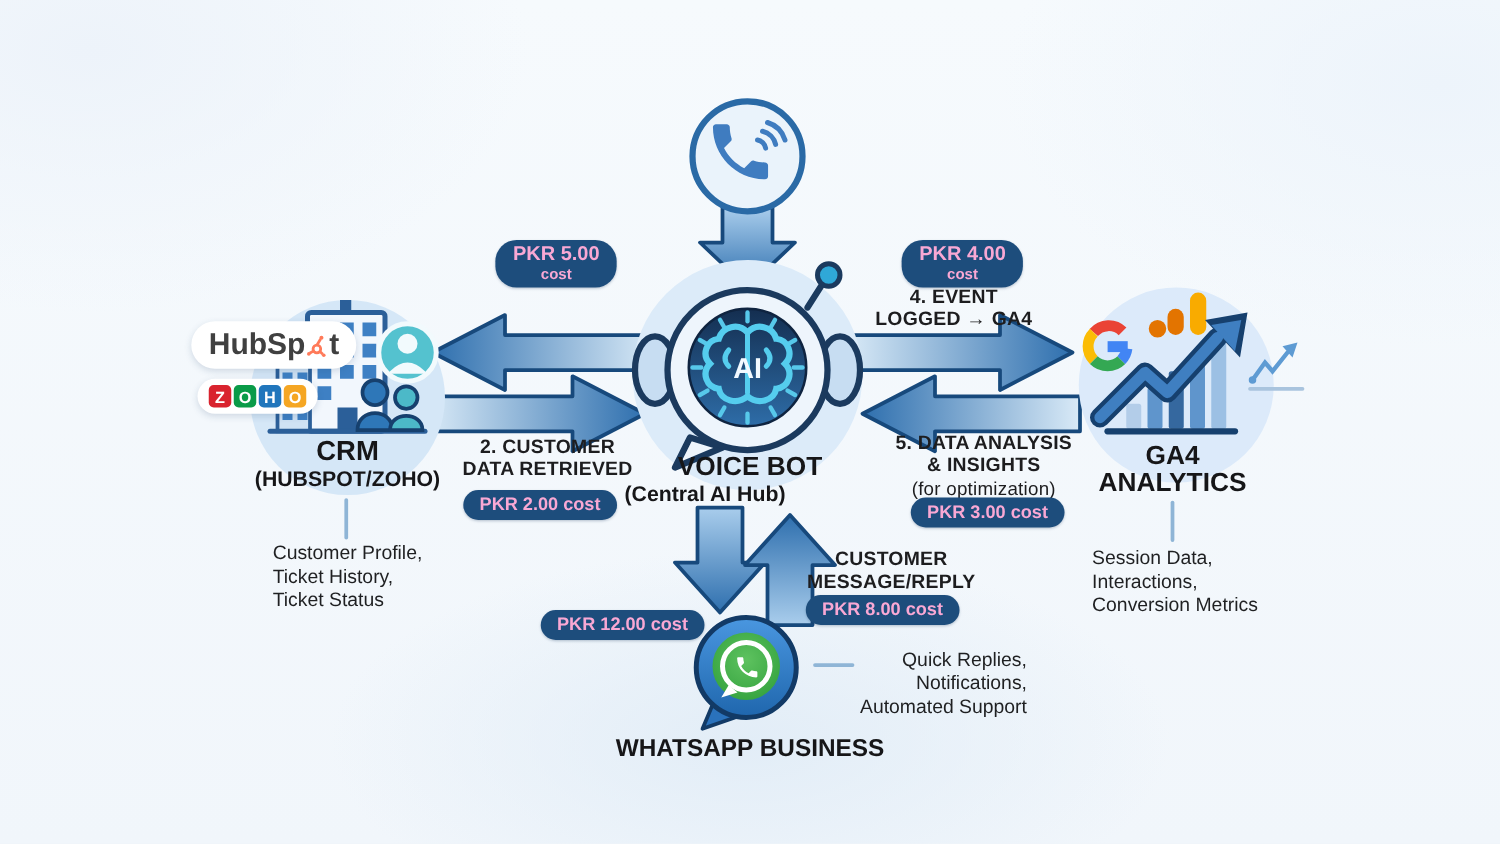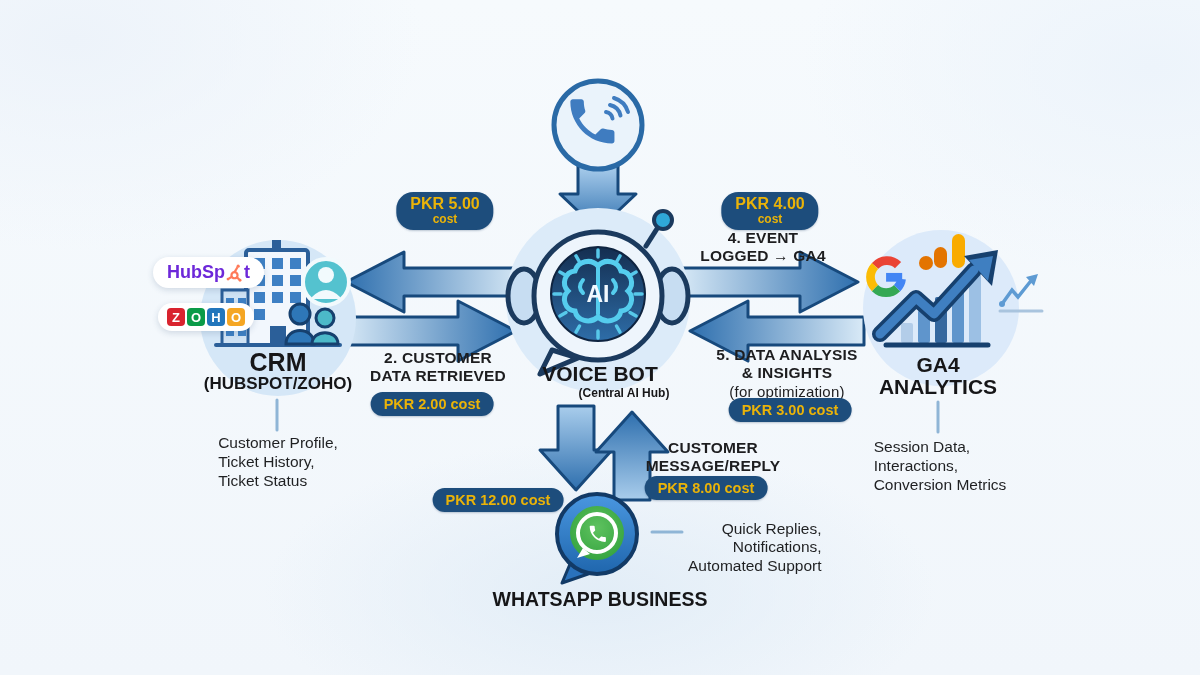--- a/index.html
+++ b/index.html
@@ -10,31 +10,31 @@
       radial-gradient(ellipse 480px 220px at 50% 88%, #e2edf7 0%, rgba(226,237,247,0) 70%),
       radial-gradient(ellipse 500px 300px at 6% 6%, #edf3fa 0%, rgba(237,243,250,0) 70%),
       radial-gradient(ellipse 500px 300px at 96% 10%, #edf4fb 0%, rgba(237,244,251,0) 70%),
       linear-gradient(#f6fafd, #f1f6fb);
   }
   .abs{position:absolute;}
   .center{transform:translateX(-50%);}
   .flow-label{position:absolute; text-align:center; font-weight:bold; color:#1d1d1f;
     font-size:15.5px; line-height:1.18; letter-spacing:.2px; white-space:nowrap;}
   .flow-label .sub{font-weight:normal; font-size:15px;}
-  .badge{position:absolute; background:#1d4d7c; color:#eab308; font-weight:bold;
+  .badge{position:absolute; background:#1d4d7c; color:#f9a8d4; font-weight:bold;
     text-align:center; box-shadow:0 1px 2px rgba(20,50,90,.25);}
   .badge-inline{padding:4px 13px; border-radius:16px; font-size:14.5px; white-space:nowrap;}
   .badge-stacked{padding:3px 14px 5px; border-radius:17px;}
   .badge-stacked .amount{font-size:16px; line-height:1.1; display:block;}
   .badge-stacked .word{font-size:12px; line-height:1; display:block;}
   .node-title{position:absolute; text-align:center; font-weight:bold; color:#161618; white-space:nowrap;}
   .details{position:absolute; font-size:15.5px; color:#1f2022; line-height:1.22;}
   .pill{position:absolute; background:#fff; border-radius:20px;
     box-shadow:0 2px 6px rgba(40,70,110,.18); display:flex; align-items:center;}
-  .hubspot-pill{left:153px; top:257px; padding:5px 14px; font-size:18px; font-weight:bold; color:#6d28d9;}
+  .hubspot-pill{left:153px; top:257px; padding:5px 14px; font-size:24px; font-weight:bold; color:#404040;}
   .zoho-pill{left:158px; top:303px; padding:5px 9px; gap:2px;}
   .zoho-tile{width:18px; height:18px; border-radius:4px; color:#fff; font-size:13px; font-weight:bold;
     display:flex; align-items:center; justify-content:center;}
   .wa-note{position:absolute; left:688px; top:520px; font-size:15.5px; color:#1f2022;
     line-height:1.18; text-align:right;}
 </style>
 </head>
 <body>
 
 <div class="canvas">
@@ -122,21 +122,21 @@
     <g fill="none" stroke="#55cdee" stroke-width="5" stroke-linecap="round">
       <path d="M110 70 c-7 -8 -20 -5 -23 5 c-10 1 -14 13 -7 20 c-7 7 -3 19 7 20 c2 10 15 13 23 6 c8 7 21 4 23 -6 c10 -1 14 -13 7 -20 c7 -7 3 -19 -7 -20 c-3 -10 -16 -13 -23 -5 z"></path>
       <path d="M110 72 V118" stroke-width="4"></path>
       <path d="M95 84 q-6 7 0 13" stroke-width="4"></path>
       <path d="M125 84 q6 7 0 13" stroke-width="4"></path>
     </g>
     <text x="110" y="106" text-anchor="middle" font-size="23" font-weight="bold" fill="#f2f9ff" font-family="Liberation Sans, sans-serif">AI</text>
   </svg>
 
   <div class="node-title center" style="left:600px;top:362px;font-size:21px">VOICE BOT</div>
-  <div class="node-title center" style="left:624px;top:386px;font-size:12px">(Central AI Hub)</div>
+  <div class="node-title center" style="left:564px;top:386px;font-size:17px">(Central AI Hub)</div>
 
   <svg class="abs" style="left:188px;top:228px" width="180" height="180" viewBox="0 0 180 180">
     <circle cx="90" cy="90" r="78" fill="#d5e7f7"></circle>
     <rect x="84" y="12" width="9" height="12" fill="#2b5f99"></rect>
     <rect x="58" y="22" width="62" height="95" rx="3" fill="#f2f7fd" stroke="#2b5f99" stroke-width="4"></rect>
     <rect x="34" y="62" width="26" height="55" fill="#cfe2f4" stroke="#2b5f99" stroke-width="3"></rect>
     <g fill="#3e80c4">
       <rect x="66" y="30" width="11" height="11"></rect>
         <rect x="84" y="30" width="11" height="11"></rect>
         <rect x="102" y="30" width="11" height="11"></rect>
@@ -186,21 +186,21 @@
       <span>t</span>
   </div>
 
   <div class="pill zoho-pill">
     <span class="zoho-tile" style="background:#d9232e">Z</span>
     <span class="zoho-tile" style="background:#0a9b48">O</span>
     <span class="zoho-tile" style="background:#2176bc">H</span>
     <span class="zoho-tile" style="background:#f5a623">O</span>
   </div>
 
-  <div class="node-title center" style="left:278px;top:348px;font-size:25px">CRM</div>
+  <div class="node-title center" style="left:278px;top:348px;font-size:22px">CRM</div>
   <div class="node-title center" style="left:278px;top:374px;font-size:17px">(HUBSPOT/ZOHO)</div>
   <div class="details center" style="left:278px;top:434px">
     <div>Customer Profile,</div>
     <div>Ticket History,</div>
     <div>Ticket Status</div>
   </div>
 
   <svg class="abs" style="left:846px;top:222px" width="200" height="190" viewBox="0 0 200 190">
     <circle cx="95" cy="86" r="78" fill="#dceafa"></circle>
     <g transform="translate(18,33) scale(0.92)" fill="none" stroke-width="9.5">

